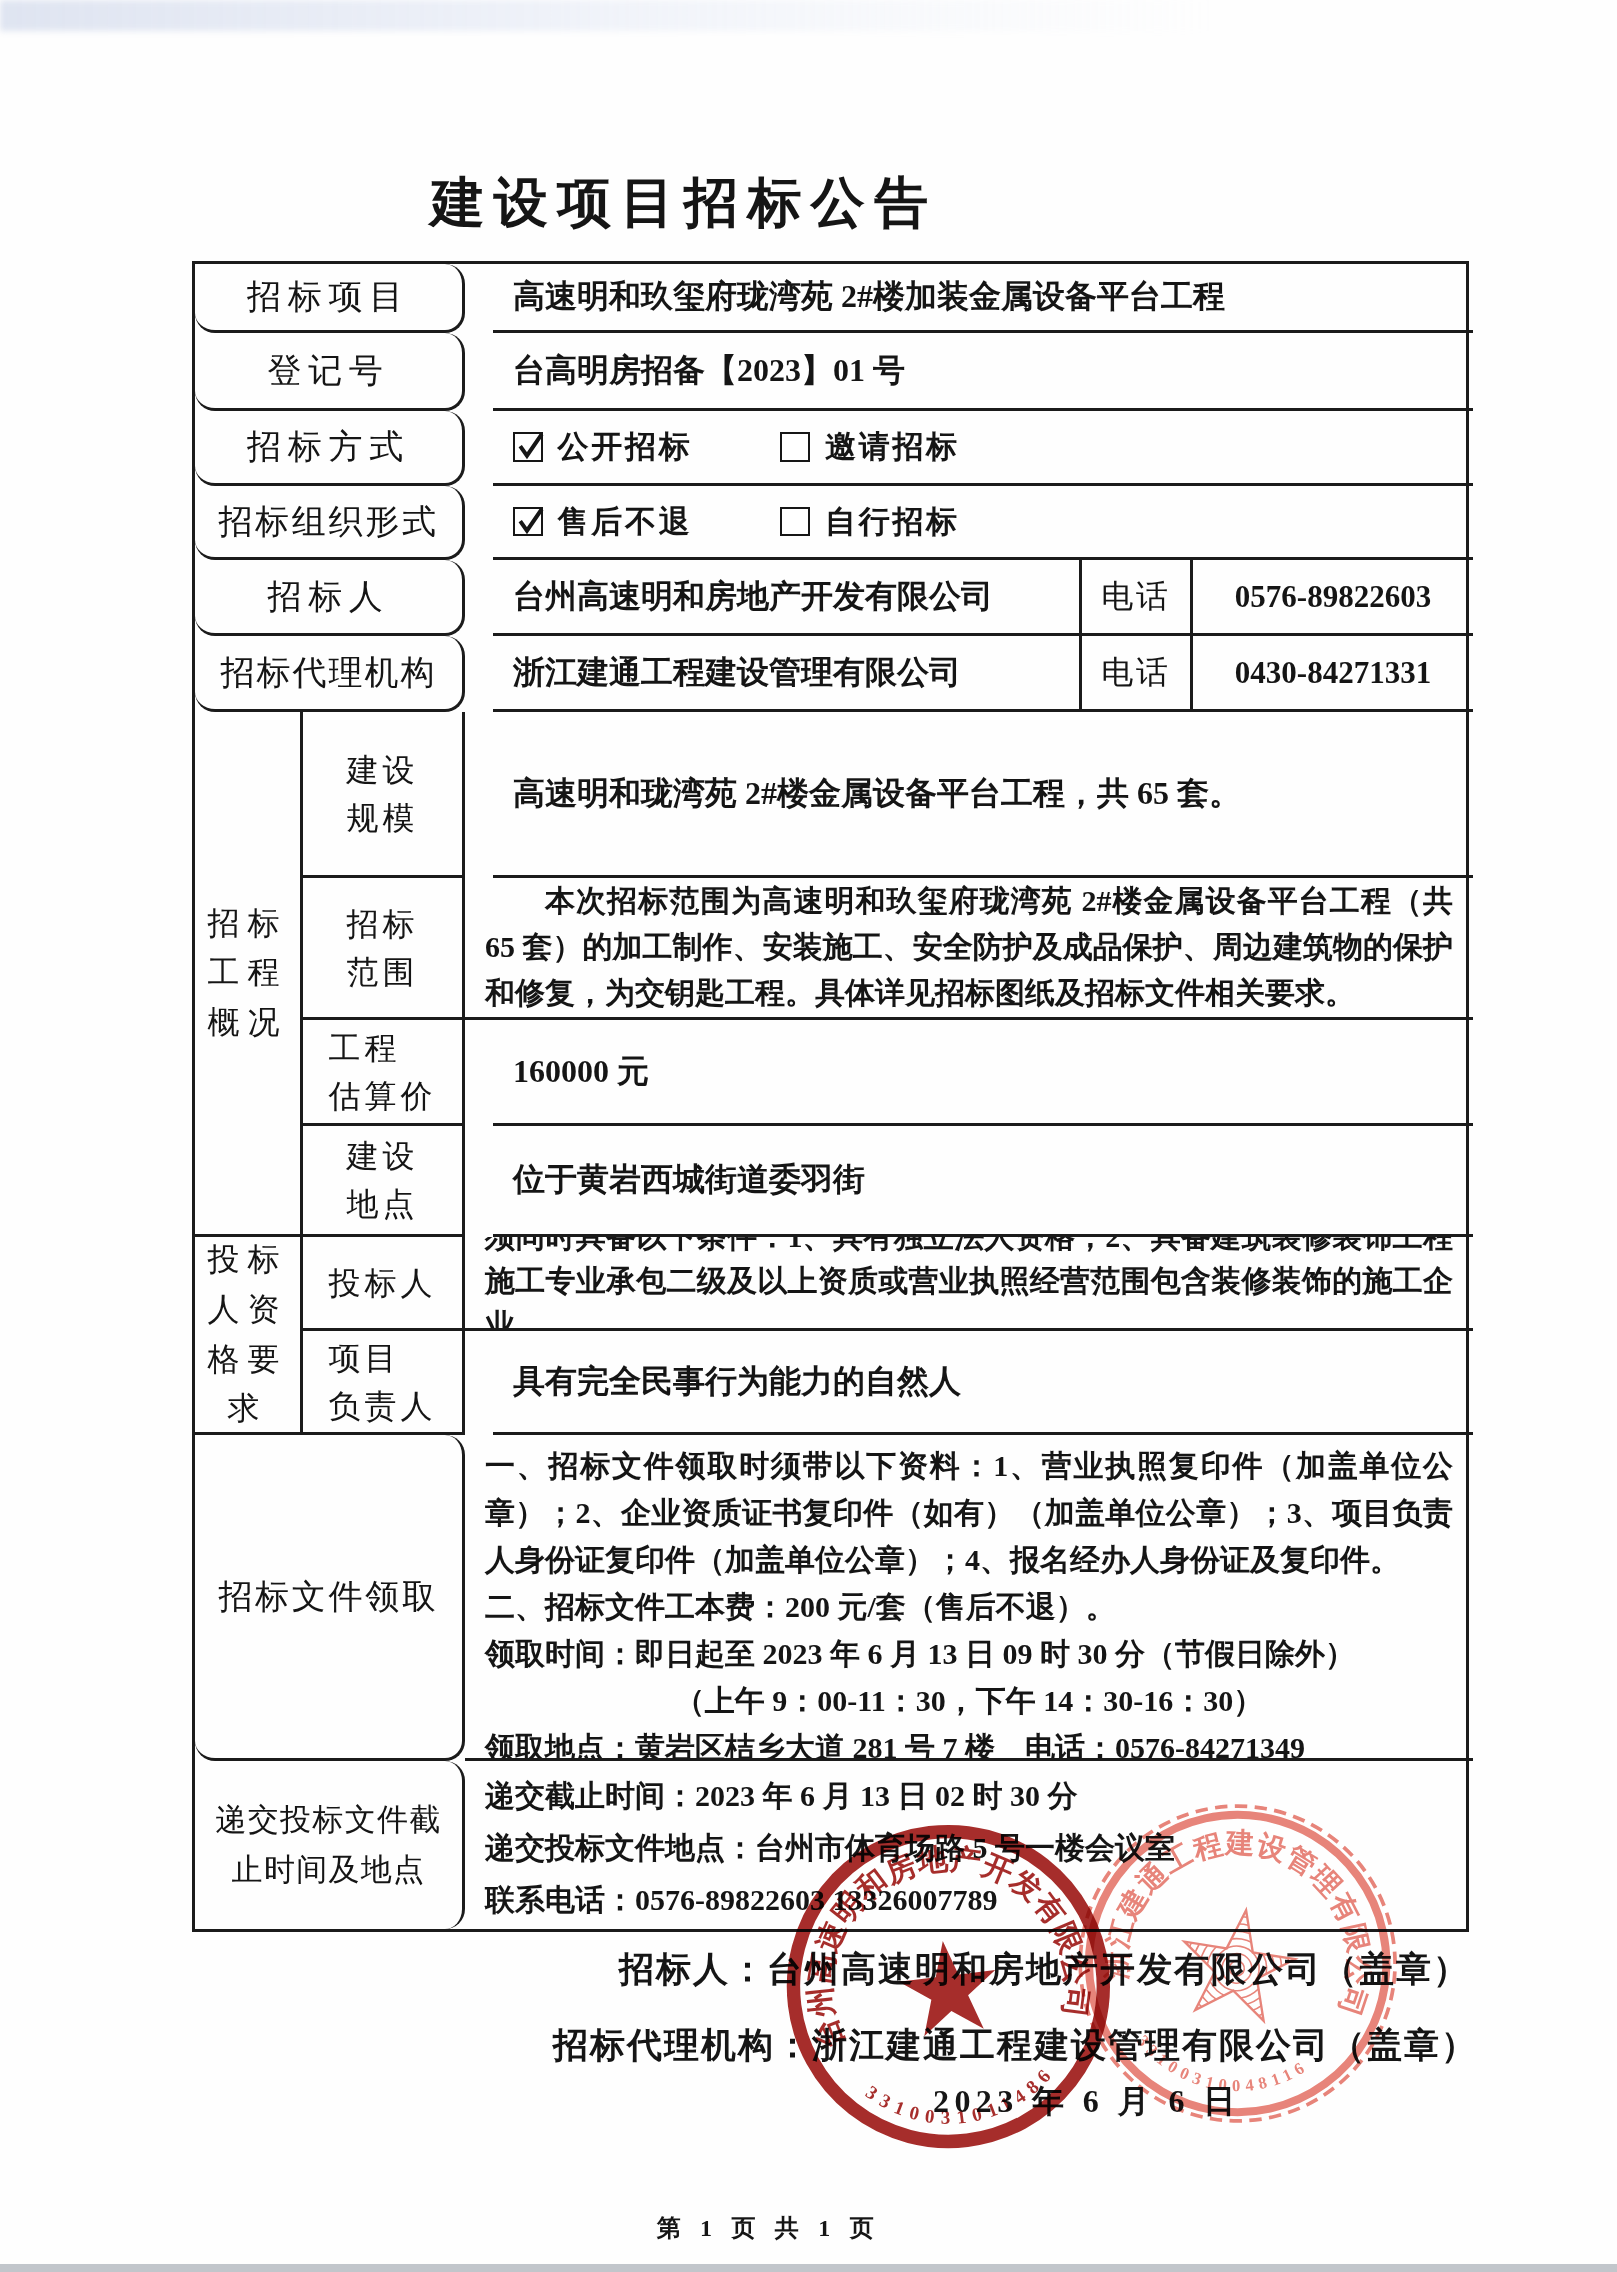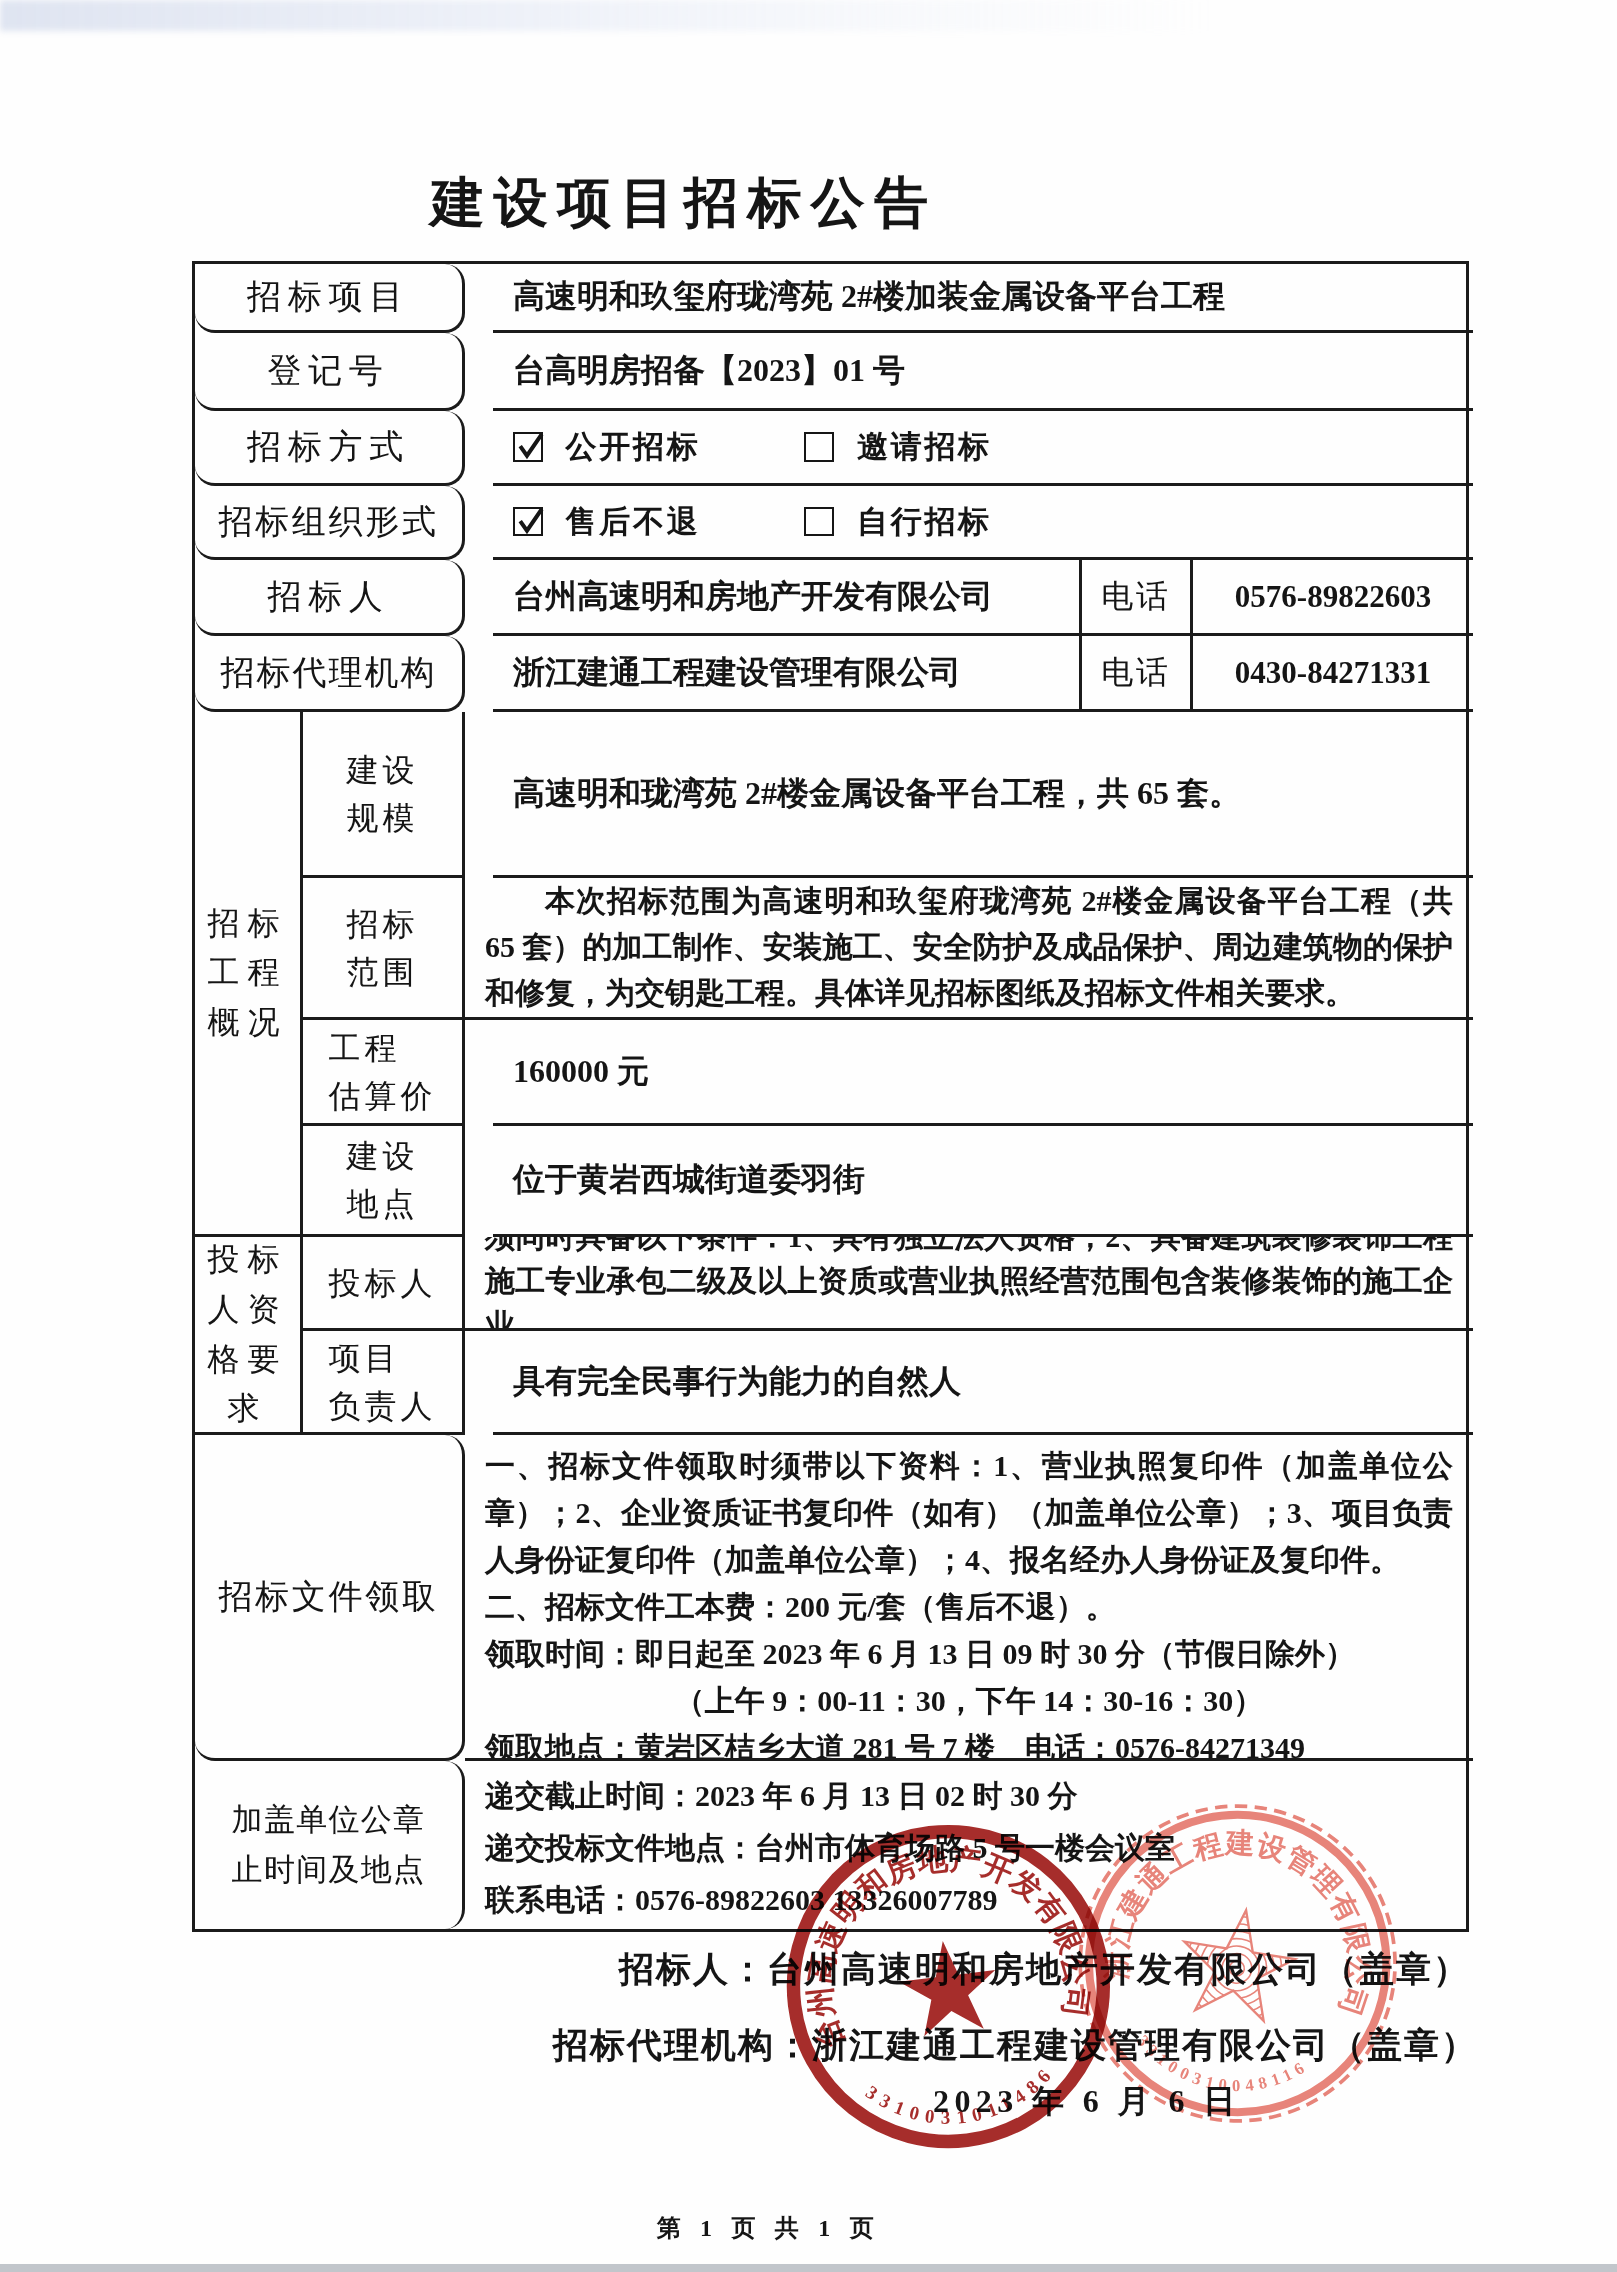--- a/index.html
+++ b/index.html
@@ -34,21 +34,21 @@
   .c-content{padding:4px 20px;font-size:32px;font-weight:600;margin-left:28px;}
   .c-tel-label{justify-content:center;font-size:32px;letter-spacing:2.7px;}
   .c-tel-val{justify-content:center;font-size:31px;font-weight:bold;}
 
   .c-para{display:block;padding:6.7px 20px;font-size:30px;font-weight:600;line-height:47px;text-align:justify;}
   .indent{text-indent:2em;}
   .center-line{text-align:center;}
   .c-lines{display:block;padding:9.4px 20px;font-size:30px;font-weight:600;line-height:52px;}
 
   
-  .opts{gap:8px;}
+  .opts{gap:0;}
   .cb{display:inline-block;width:25.6px;height:25.6px;border:2.7px solid #161616;margin-right:15px;
       position:relative;flex:none;background:#fff;}
   .cb svg{position:absolute;left:1.3px;top:-4px;}
   .opt{font-size:31px;font-weight:600;letter-spacing:2.7px;}
   .gap{display:inline-block;width:88px;flex:none;}
 
   
   .sig{position:absolute;font-size:35px;font-weight:bold;letter-spacing:2px;white-space:nowrap;}
   .sig-bidder{left:619px;top:1946px;}
   .sig-agency{left:553px;top:2022px;}
@@ -147,21 +147,21 @@
 
     <div class="c-label" style="grid-area:13/1/14/3;letter-spacing:2.7px">招标文件领取</div>
     <div class="no-r" style="grid-area:13/3/14/6;display:block">
       <div class="c-para" style="padding-bottom:0">一、招标文件领取时须带以下资料：1、营业执照复印件（加盖单位公章）；2、企业资质证书复印件（如有）（加盖单位公章）；3、项目负责人身份证复印件（加盖单位公章）；4、报名经办人身份证及复印件。</div>
       <div class="c-para" style="padding-top:0;padding-bottom:0">二、招标文件工本费：200 元/套（售后不退）。</div>
       <div class="c-para" style="padding-top:0;padding-bottom:0">领取时间：即日起至 2023 年 6 月 13 日 09 时 30 分（节假日除外）</div>
       <div class="c-para center-line" style="padding-top:0;padding-bottom:0">（上午 9：00-11：30，下午 14：30-16：30）</div>
       <div class="c-para" style="padding-top:0">领取地点：黄岩区桔乡大道 281 号 7 楼　电话：0576-84271349</div>
     </div>
 
-    <div class="c-label ml no-b" style="grid-area:14/1/15/3;font-size:31px;letter-spacing:1.3px;line-height:1.6">加盖单位公章
+    <div class="c-label ml no-b" style="grid-area:14/1/15/3;font-size:31px;letter-spacing:1.3px;line-height:1.6">递交投标文件截
 止时间及地点</div>
     <div class="no-r no-b" style="grid-area:14/3/15/6;display:block">
       <div class="c-lines" style="padding-bottom:0">递交截止时间：2023 年 6 月 13 日 02 时 30 分</div>
       <div class="c-lines" style="padding-top:0;padding-bottom:0">递交投标文件地点：台州市体育场路 5 号一楼会议室</div>
       <div class="c-lines" style="padding-top:0">联系电话：0576-89822603 13326007789</div>
     </div>
 
   </div>
 
   <div class="sig sig-bidder">招标人：台州高速明和房地产开发有限公司（盖章）</div>

